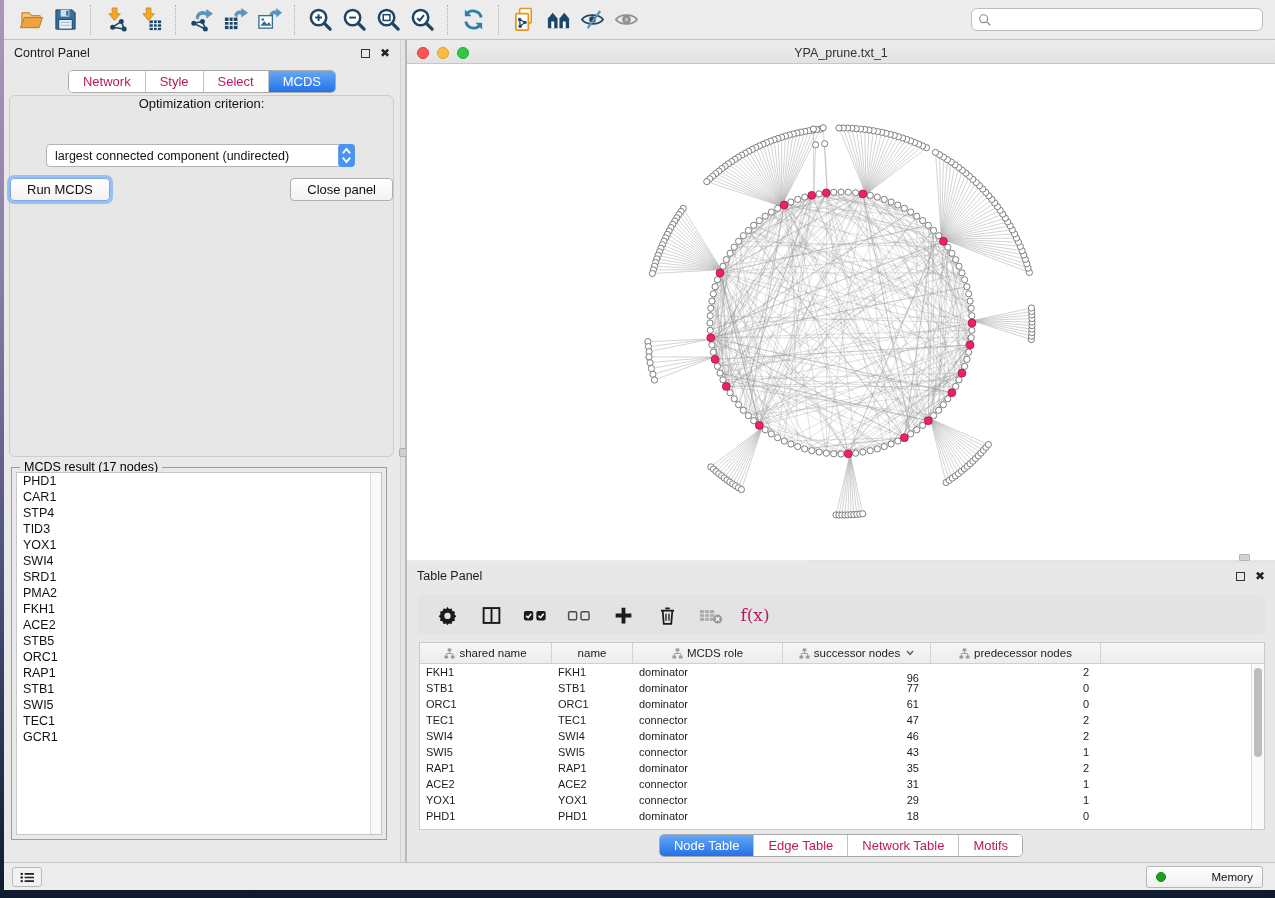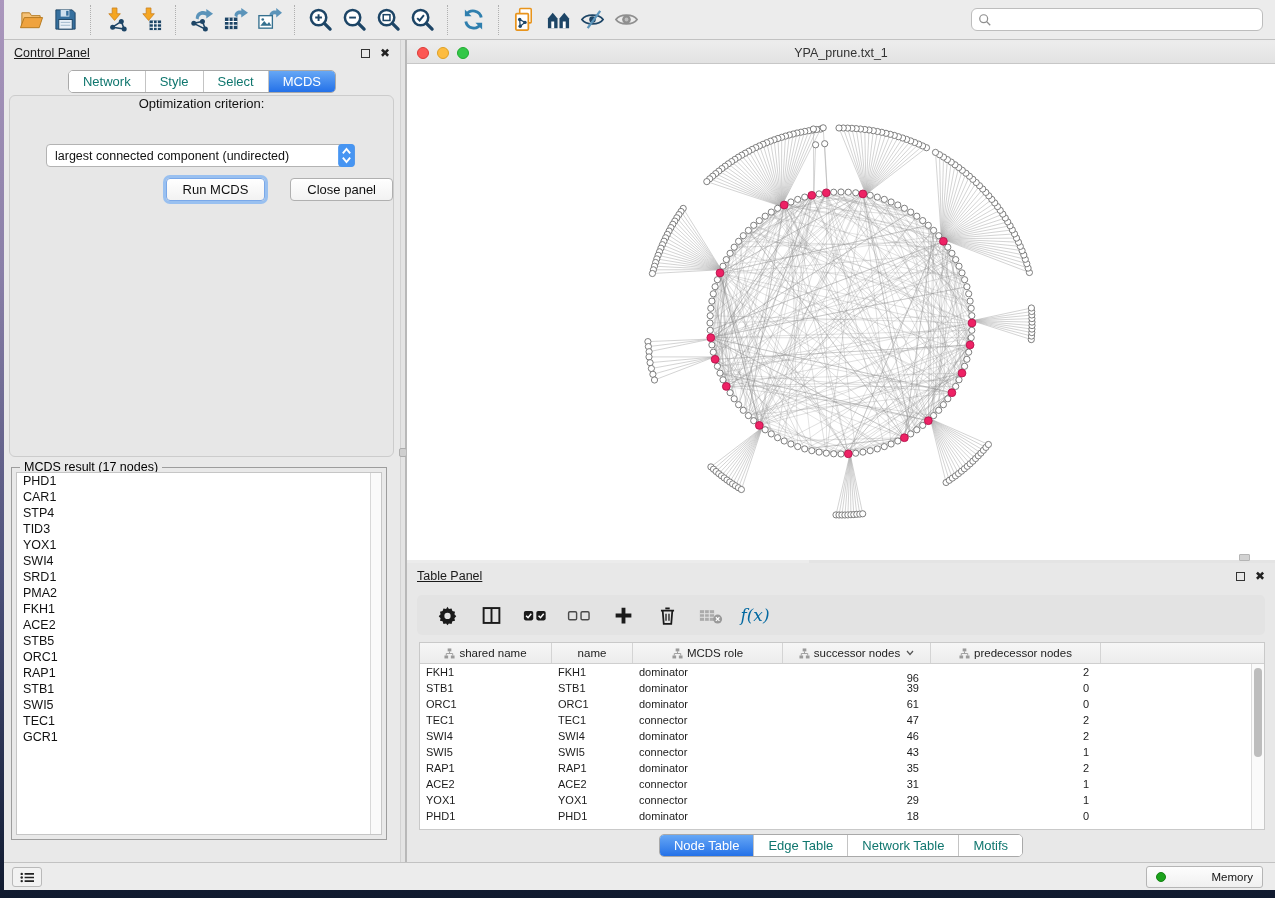--- a/index.html
+++ b/index.html
@@ -21,39 +21,39 @@
   .search-wrap svg { width:14px; height:14px; flex:0 0 auto; }
   .search-wrap input { border:none; outline:none; flex:1; font-size:12px; margin-left:4px;
     font-family:"Liberation Sans",sans-serif; background:transparent; }
 
   
   .content { position:absolute; top:40px; left:0; right:0; bottom:28px; }
 
   
   .control-panel { position:absolute; left:0; top:0; width:396px; bottom:0; background:#e9e9e9; }
   .panel-titlebar { height:26px; display:flex; align-items:center; padding:0 10px; }
-  .panel-title { font-size:12.5px; color:#1a1a1a;text-decoration:underline; }
+  .panel-title { font-size:12.5px; color:#1a1a1a; }
   .panel-ctl { margin-left:auto; display:flex; gap:10px; align-items:center; }
   .panel-ctl .mini { font-size:12px; color:#222; line-height:1; cursor:default; }
   .float-box { width:9px; height:9px; border:1.5px solid #333; display:inline-block; }
 
   .cp-tabs { display:flex; justify-content:center; margin-top:4px; }
   .seg-group { display:flex; border:1px solid #a9a9a9; border-radius:5px; overflow:hidden; background:#fff; }
-  .seg { padding:3px 14px; font-size:13px; color:#0f766e; background:#fff; border-left:1px solid #c4c4c4; cursor:default; }
+  .seg { padding:3px 14px; font-size:13px; color:#be185d; background:#fff; border-left:1px solid #c4c4c4; cursor:default; }
   .seg:first-child { border-left:none; }
   .seg.active { background:linear-gradient(180deg,#66a7f5,#2471e8); color:#fff; }
 
   .cp-box { position:absolute; left:5px; right:6px; top:55px; height:362px; background:#e7e7e7;
     border:1px solid #cccccc; border-radius:6px; }
   .opt-label { text-align:center; font-size:13px; color:#111; }
   .mac-select { position:absolute; left:36px; right:38px; top:48px; height:23px; background:#fff;
     border:1px solid #b3b3b3; border-radius:4px; display:flex; align-items:center; }
   .mac-select .sel-text { flex:1; font-size:12.5px; color:#111; padding:0 8px; white-space:nowrap; }
   .mac-select .stepper { width:17px; height:23px; margin:-1px -1px 0 0; }
-  .btn-row { position:absolute; top:82px; left:0; right:0; display:flex; justify-content:flex-end; gap:25px; }
+  .btn-row { position:absolute; top:82px; left:0; right:0; display:flex; justify-content:space-between; gap:25px; }
   .mac-btn { background:linear-gradient(180deg,#ffffff,#f2f2f2); border:1px solid #b0b0b0; border-radius:4px;
     font-size:13px; color:#111; padding:3px 16px; font-family:"Liberation Sans",sans-serif; }
   .mac-btn.focused { box-shadow:0 0 0 3px rgba(110,170,245,.65); border-color:#7aa8e8; }
 
   .group-box { position:absolute; left:7px; right:13px; top:427px; bottom:22px; border:1px solid #9d9d9d; }
   .group-legend { position:absolute; top:-8px; left:8px; background:#e9e9e9; padding:0 4px; font-size:12.5px; color:#000000; }
   .mcds-list { position:absolute; inset:4px; background:#fff; border:1px solid #c6c6c6; overflow:hidden; }
   .mcds-scroll { position:absolute; top:0; bottom:0; right:0; width:11px; background:#fafafa; border-left:1px solid #d8d8d8; }
   .mcds-item { font-size:12.5px; color:#111; line-height:16px; padding-left:6px; }
 
@@ -80,21 +80,21 @@
   .net-canvas { position:absolute; top:22px; left:0; right:0; bottom:0; background:#fff; }
   .net-canvas svg { display:block; }
 
   
   .table-panel { position:absolute; top:523px; left:0; right:0; bottom:0; background:#e8e8e8; }
   .tp-tools { margin:6px 10px 0 10px; height:40px; background:#e3e3e3; border-radius:5px;
     display:flex; align-items:center; gap:20px; padding:0 18px; }
   .tp-tool { display:flex; align-items:center; justify-content:center; width:24px; height:24px; }
   .tp-tool svg { width:21px; height:21px; }
   .tp-tool.wide svg { width:27px; height:21px; }
-  .fx-glyph { font-family:"DejaVu Serif", serif; font-style:italic; font-size:17px; color:#0369a1; }
+  .fx-glyph { font-family:"DejaVu Serif", serif; font-size:17px; color:#be185d; }
   .tbl-wrap { position:absolute; left:12px; right:10px; top:79px; height:188px; background:#fff;
     border:1px solid #c9c9c9; overflow:hidden; }
   .tbl-head { display:flex; height:21px; background:linear-gradient(180deg,#f6f6f6,#ececec);
     border-bottom:1px solid #cfcfcf; }
   .th { display:flex; align-items:center; justify-content:center; gap:4px; font-size:11.5px; color:#222;
     border-right:1px solid #d4d4d4; overflow:hidden; }
   .th svg.tree { width:11px; height:11px; flex:0 0 auto; }
   .th svg.sort { width:8px; height:6px; margin-left:2px; }
   .tr { display:flex; height:16px; align-items:center; }
   .td { font-size:11px; color:#1c1c1c; overflow:hidden; white-space:nowrap; }
@@ -1249,21 +1249,21 @@
                   <div class="td left" style="width: 132px;">FKH1</div>
                   <div class="td left" style="width: 81px;">FKH1</div>
                   <div class="td left" style="width: 150px;">dominator</div>
                   <div class="td num" style="width: 148px; margin-top: 12px;">96</div>
                   <div class="td num" style="width: 170px;">2</div>
                 </div>
                 <div class="tr">
                   <div class="td left" style="width: 132px;">STB1</div>
                   <div class="td left" style="width: 81px;">STB1</div>
                   <div class="td left" style="width: 150px;">dominator</div>
-                  <div class="td num" style="width: 148px;">39</div>
+                  <div class="td num" style="width: 148px;">77</div>
                   <div class="td num" style="width: 170px;">0</div>
                 </div>
                 <div class="tr">
                   <div class="td left" style="width: 132px;">ORC1</div>
                   <div class="td left" style="width: 81px;">ORC1</div>
                   <div class="td left" style="width: 150px;">dominator</div>
                   <div class="td num" style="width: 148px;">61</div>
                   <div class="td num" style="width: 170px;">0</div>
                 </div>
                 <div class="tr">

